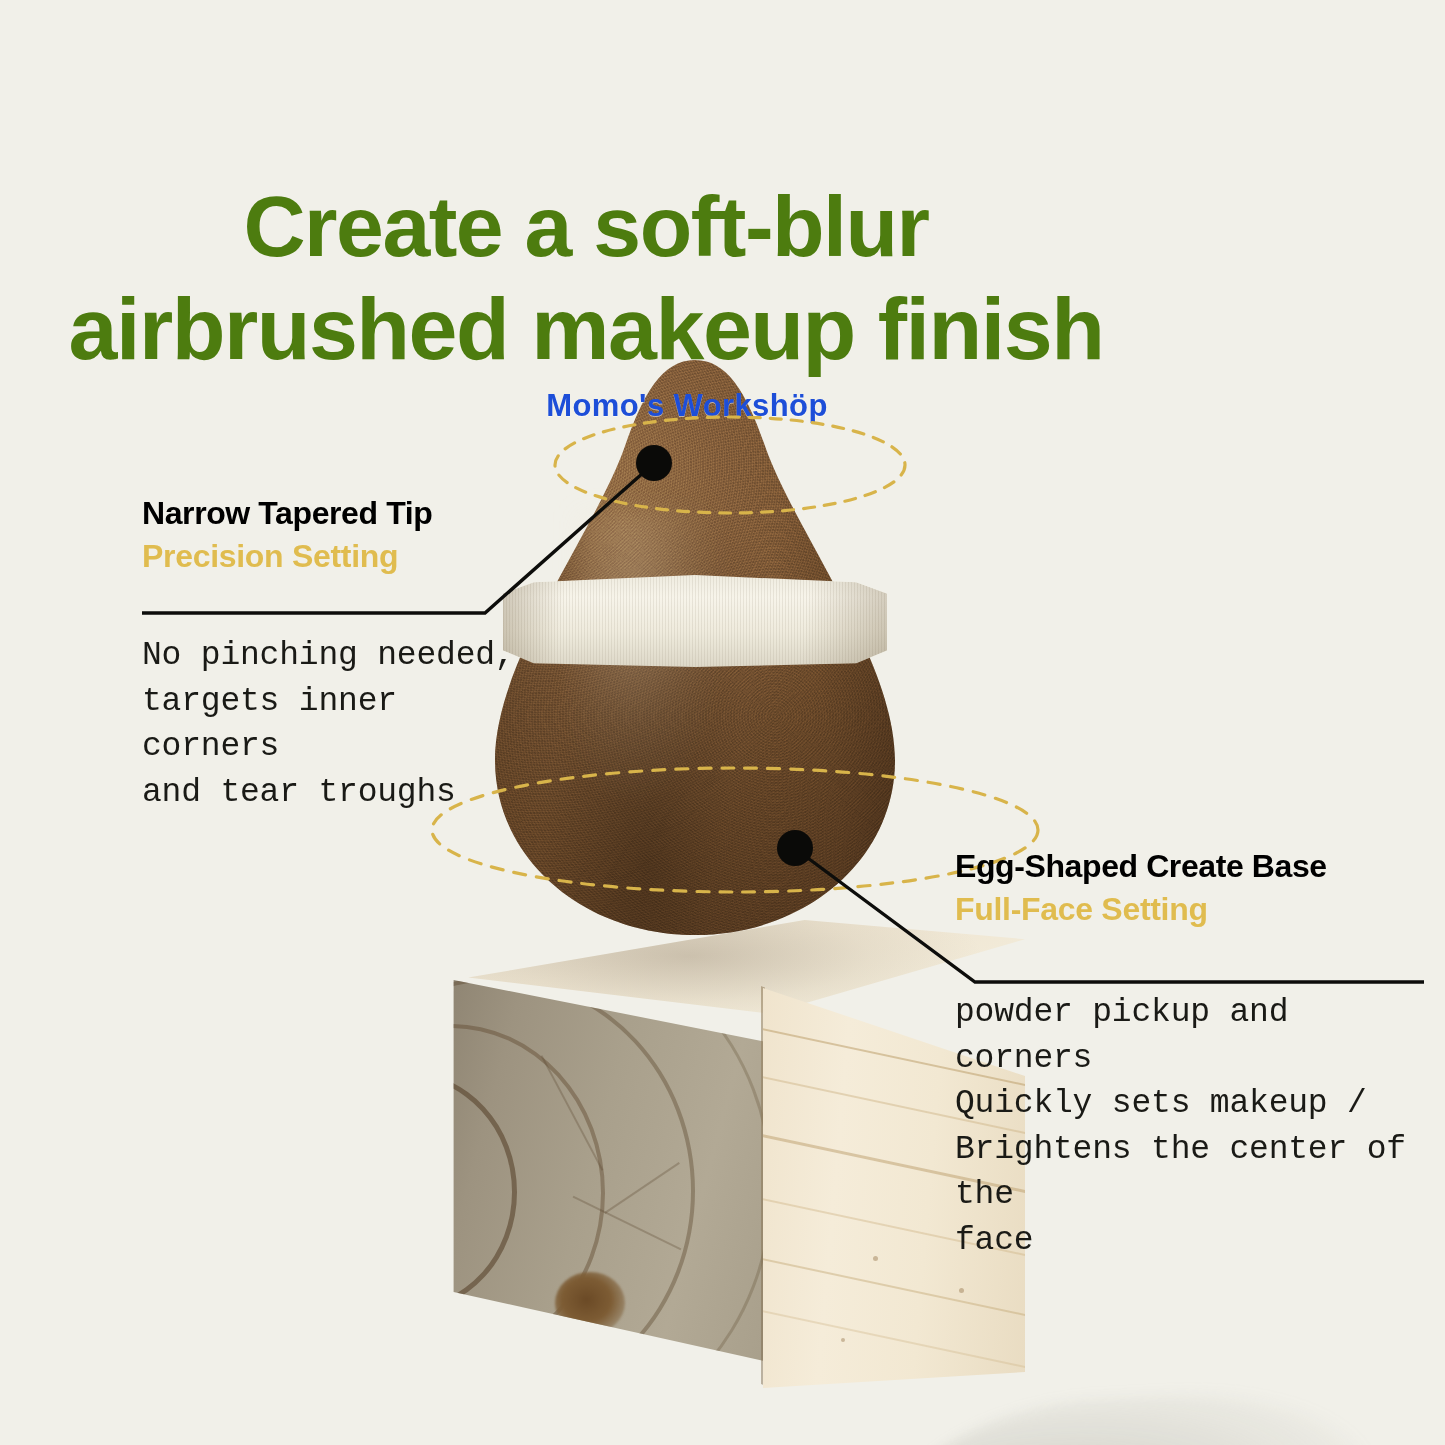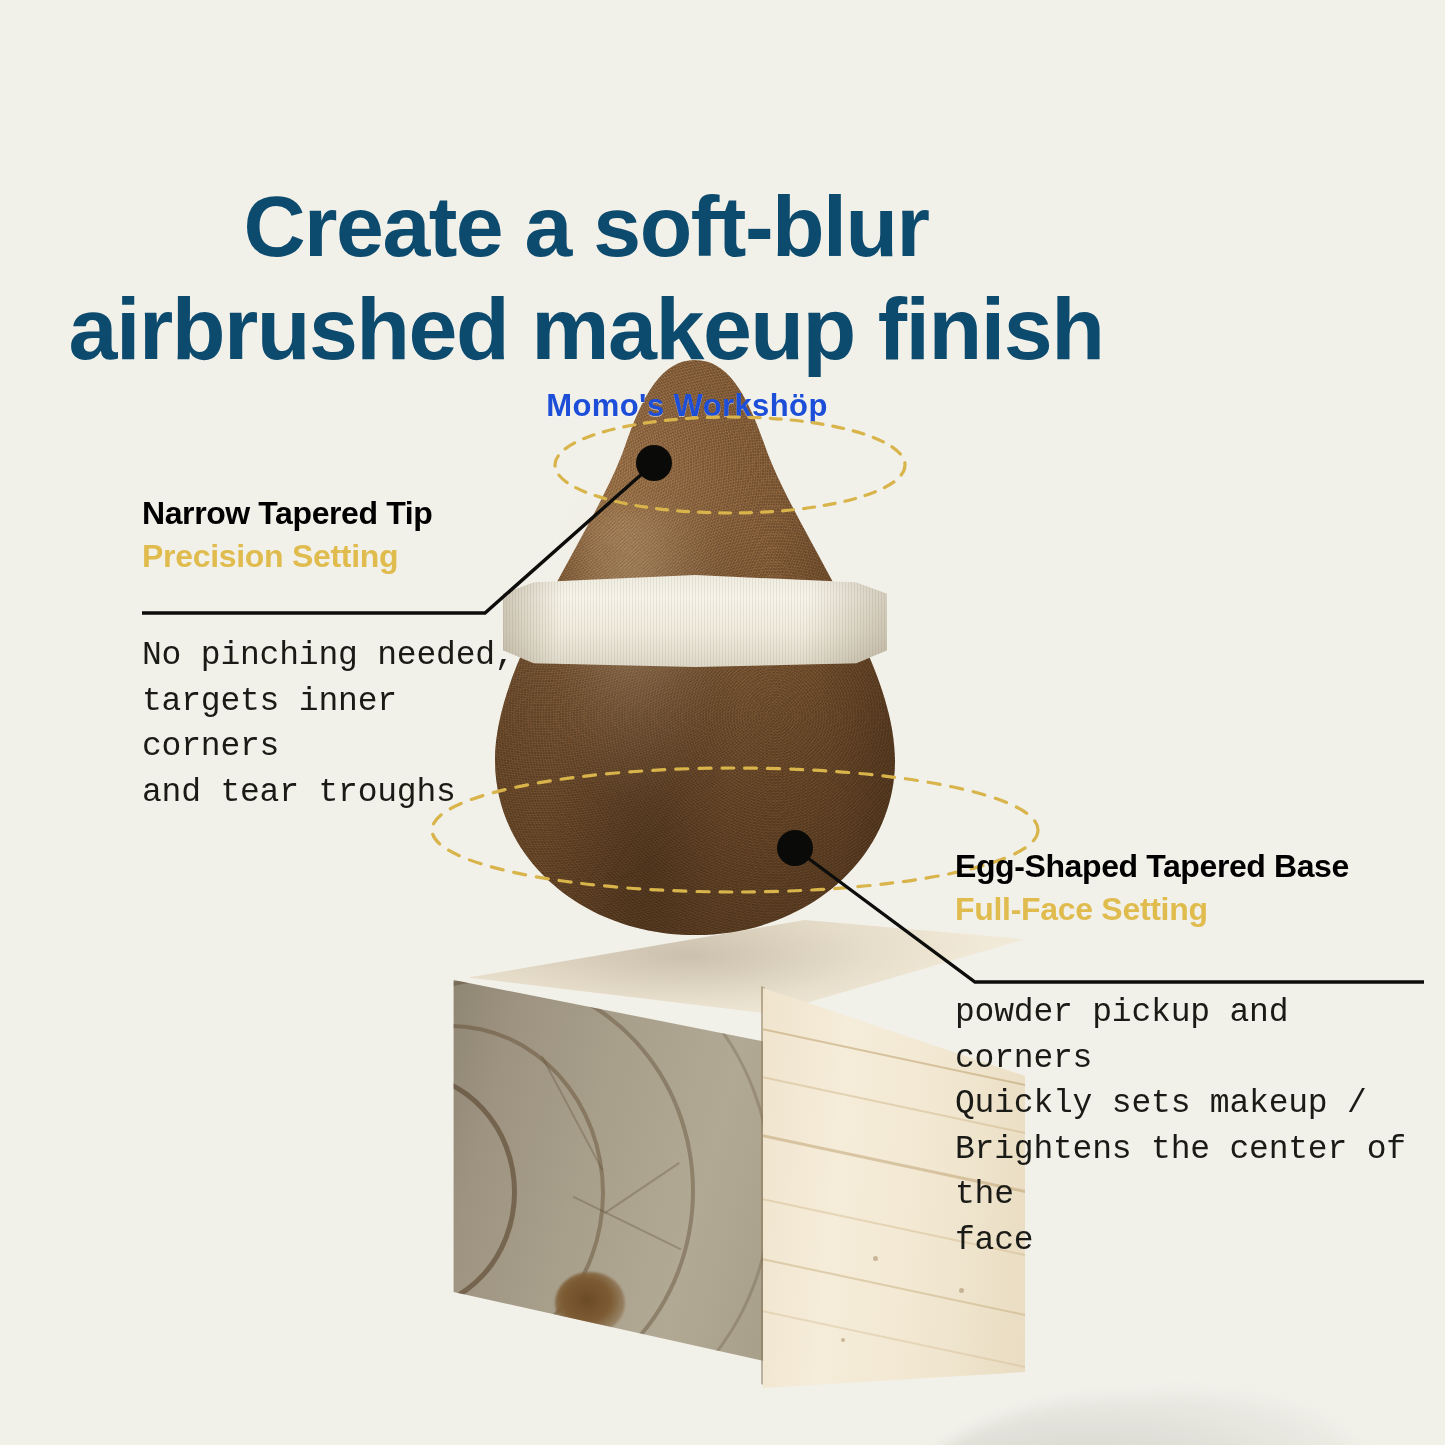--- a/index.html
+++ b/index.html
@@ -17,21 +17,21 @@
     -webkit-font-smoothing: antialiased;
   }
 
   
   #headline {
     position: absolute;
     left: 0;
     top: 118px;
     width: 1172px;
     text-align: center;
-    color: #0c4a6e;
+    color: #4d7c0f;
     font-family: "Liberation Sans", sans-serif;
     font-weight: 700;
     font-size: 86px;
     line-height: 1.18;
     letter-spacing: -1.5px;
   }
   #headline .hl-line { display: block; white-space: nowrap; }
   #headline .hl-line.l2 { font-size: 88px; }
 
   
@@ -368,21 +368,21 @@
     <div class="c-title">Narrow Tapered Tip</div>
     <div class="c-sub">Precision Setting</div>
     <div class="c-body">
       <p>No pinching needed,</p>
       <p>targets inner corners</p>
       <p>and tear troughs</p>
     </div>
   </div>
 
   <div class="callout" id="callout-base">
-    <div class="c-title">Egg-Shaped Tapered Base</div>
+    <div class="c-title">Egg-Shaped Create Base</div>
     <div class="c-sub">Full-Face Setting</div>
     <div class="c-body">
       <p>powder pickup and</p>
       <p>corners</p>
       <p>Quickly sets makeup /</p>
       <p>Brightens the center of the</p>
       <p>face</p>
     </div>
   </div>
 

